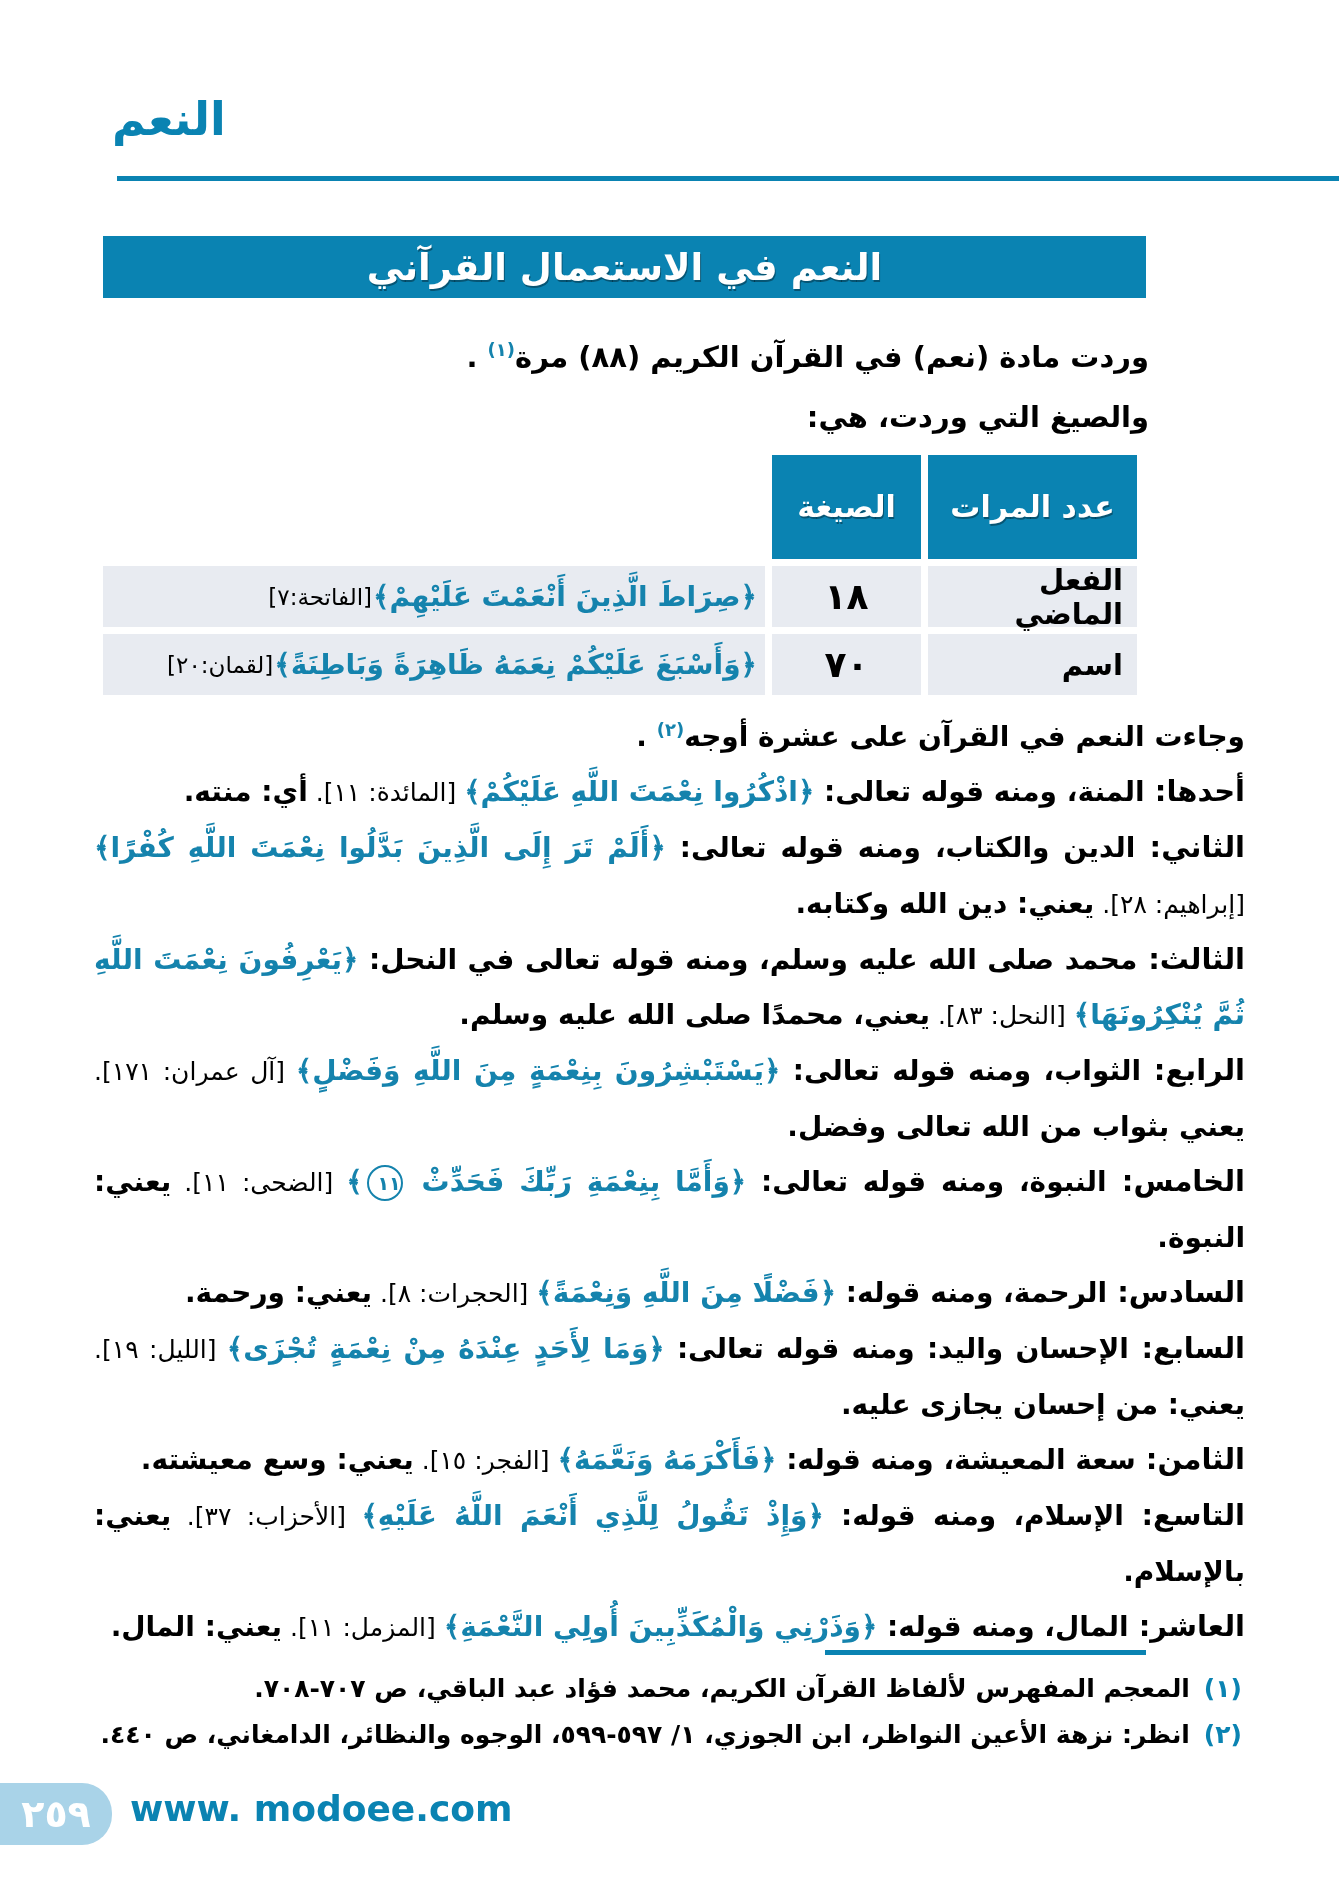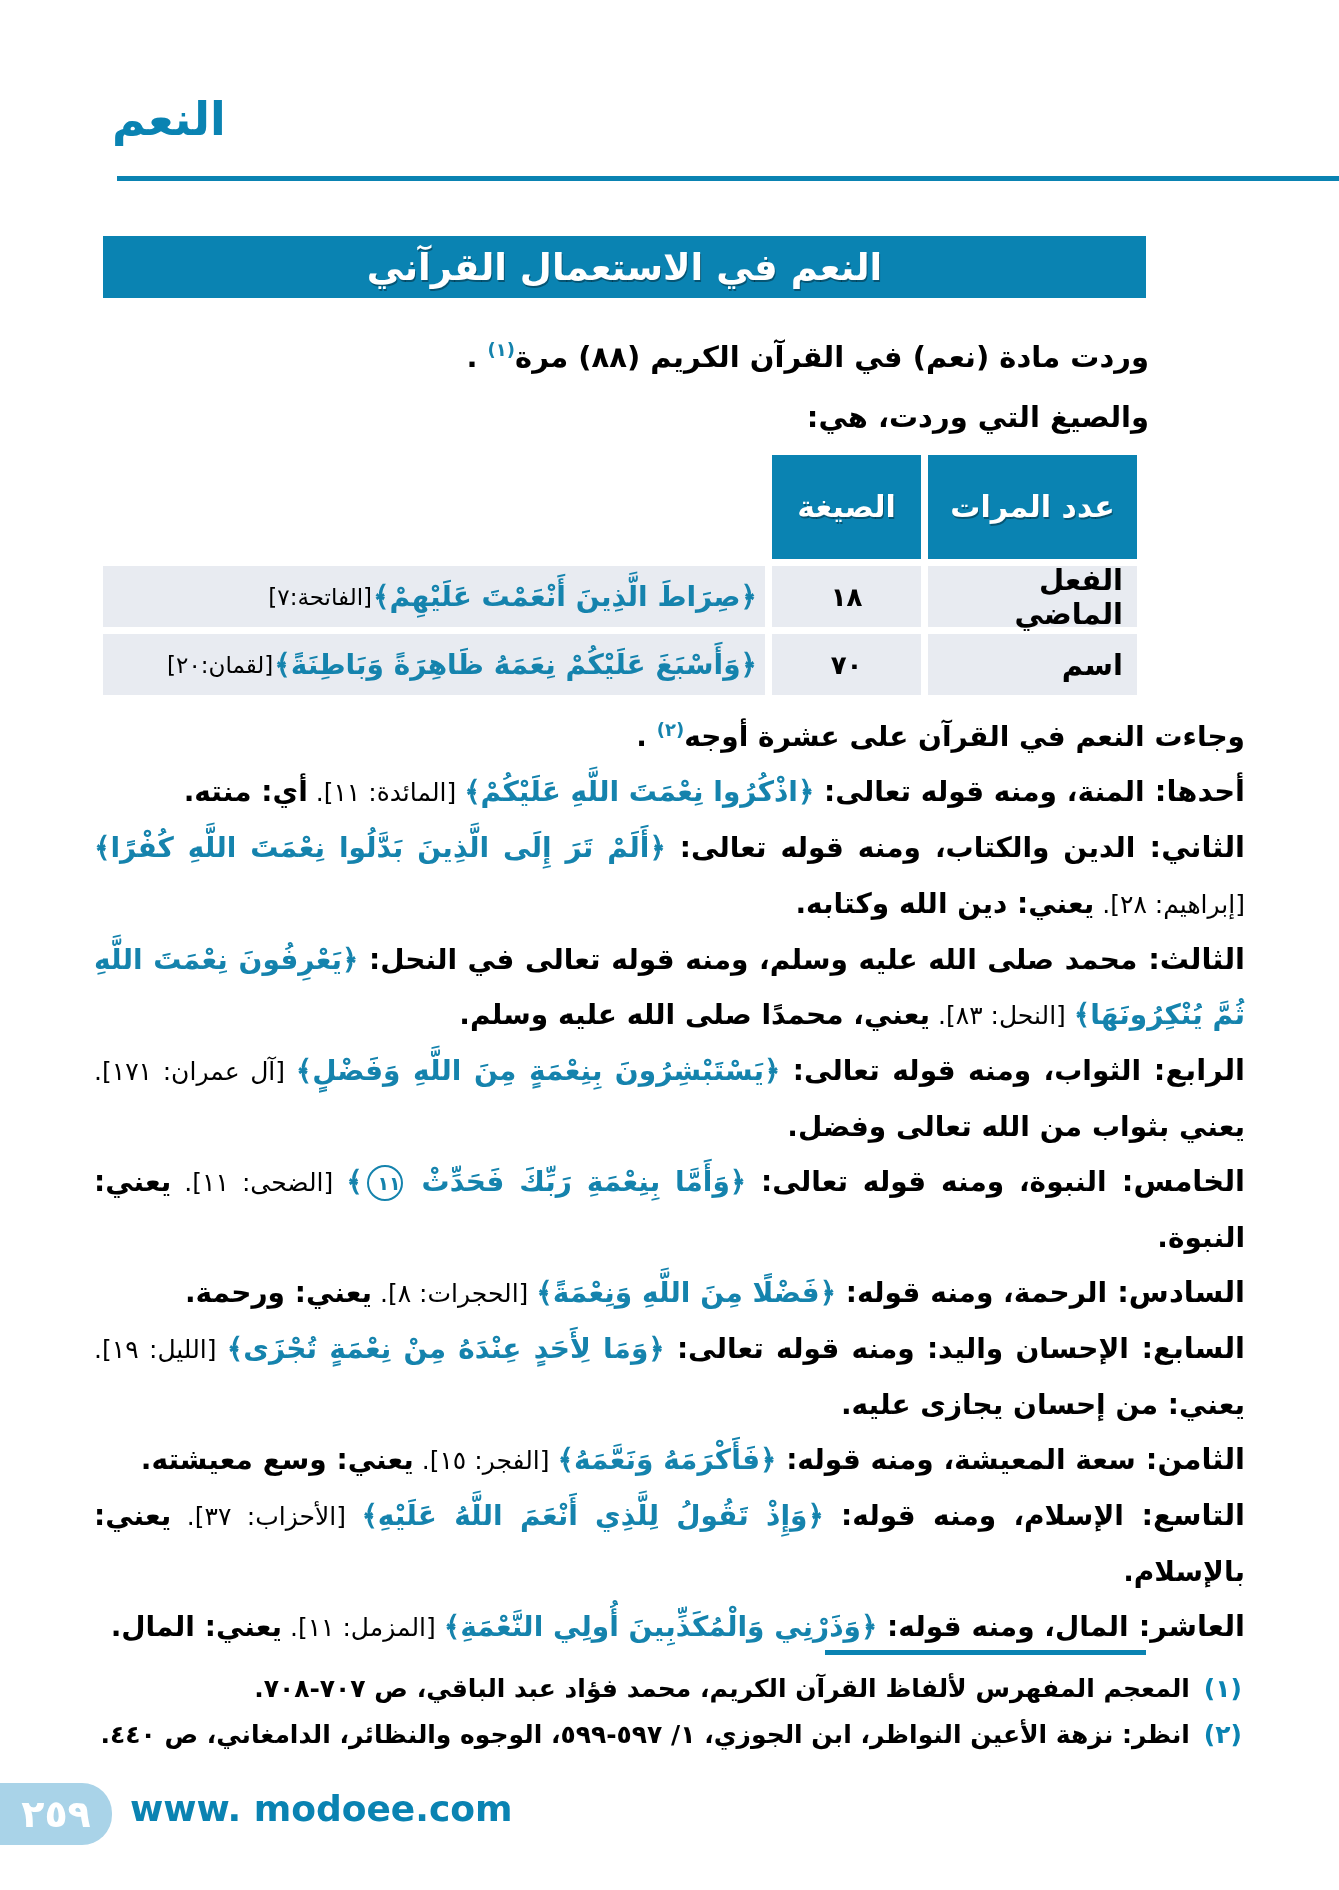--- a/index.html
+++ b/index.html
@@ -31,21 +31,21 @@
   .qtable{ position:absolute; top:455px; right:202px; width:1034px; }
   .trow{ display:grid; grid-template-columns:209px 149px 662px; column-gap:7px; margin-bottom:7px; }
   .cell{ display:flex; align-items:center; }
   .thead .cell{
     background:var(--accent); color:#fff; height:104px; justify-content:center;
     font-size:30px; font-weight:bold; text-align:center; line-height:40px;
     text-shadow:1px 2px 0 rgba(0,0,0,.35); padding:0 10px;
   }
   .tbody .cell{ background:var(--rowbg); height:61px; font-size:29px; font-weight:bold; }
   .tbody .cell.form{ justify-content:flex-start; padding-right:14px; }
-  .tbody .cell.count{ justify-content:center; font-size:26px; }
+  .tbody .cell.count{ justify-content:center; font-size:36px; }
   .tbody .cell.example{ justify-content:flex-start; padding-right:8px; }
   .tbody .cell.example .vq{ color:var(--quran); font-size:28px; }
   .tbody .cell.example .vr{ color:#000; font-weight:normal; font-size:23px; margin-right:1px; }
   
   .bodytext{ position:absolute; top:702px; right:94px; left:94px; }
   .bodytext p{
     font-size:28px; font-weight:bold; line-height:55px;
     text-align:justify; text-align-last:right;
   }
   .run-lead{ font-size:29px; }

